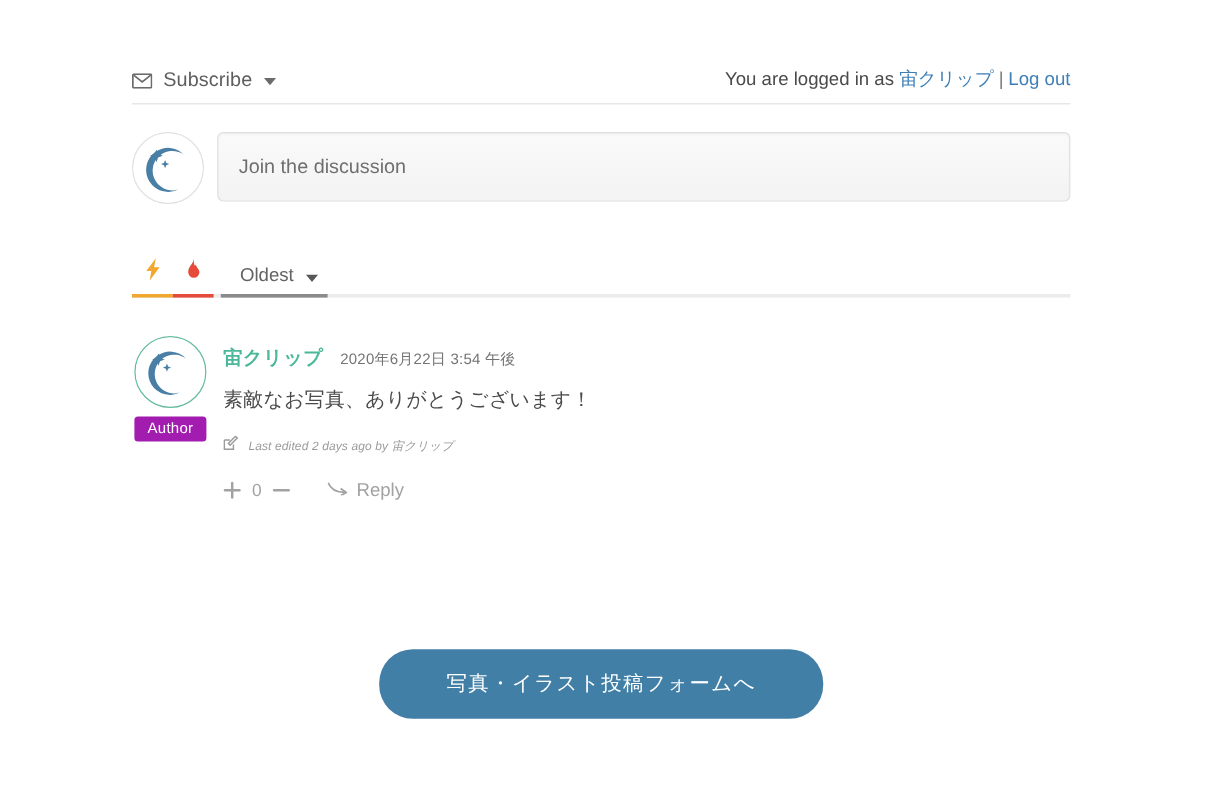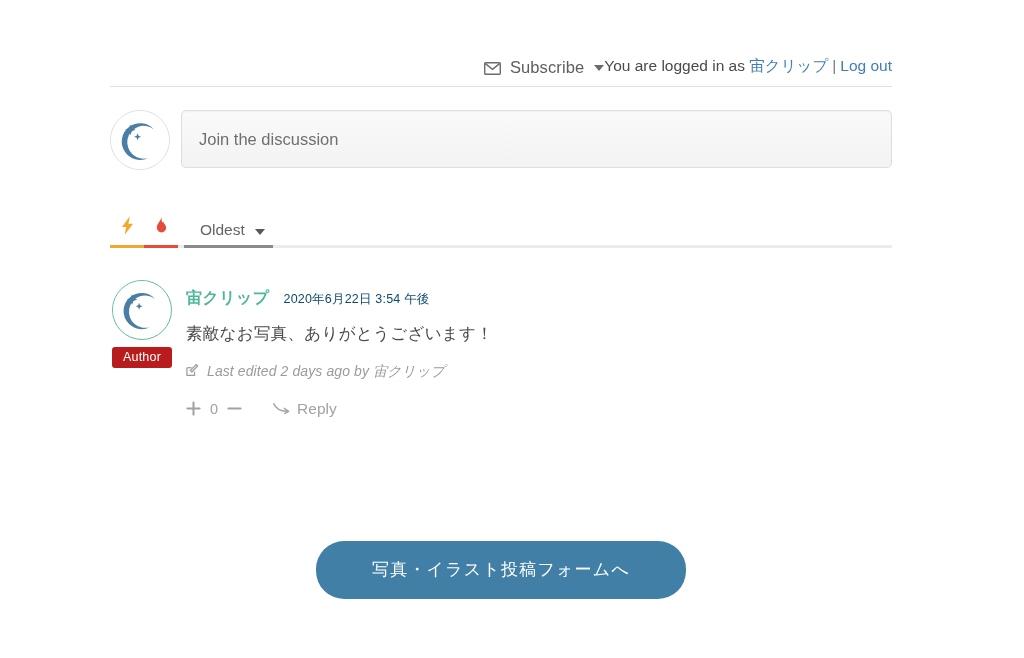--- a/index.html
+++ b/index.html
@@ -25,21 +25,21 @@
 
   
   .header-row {
     position: absolute;
     left: 0;
     top: 50px;
     width: 782px;
     height: 36px;
     display: flex;
     align-items: center;
-    justify-content: flex-end;
+    justify-content: space-between;
     border-bottom: 1px solid #e2e2e2;
   }
   .subscribe {
     display: flex;
     align-items: center;
     gap: 9px;
     cursor: pointer;
     padding-bottom: 2px;
   }
   .subscribe-label {
@@ -204,59 +204,59 @@
   }
   .comment-left {
     width: 64px;
     flex: 0 0 auto;
     display: flex;
     flex-direction: column;
     align-items: center;
   }
   .author-badge {
     margin-top: 7px;
-    background: #b91c1c;
+    background: #a21caf;
     color: #ffffff;
     font-size: 12.5px;
     border-radius: 3px;
     padding: 3px 11px 4px 11px;
     letter-spacing: .2px;
   }
   .comment-body { flex: 1 1 auto; padding-top: 8px; }
   .comment-head {
     display: flex;
     align-items: baseline;
     gap: 14px;
   }
   .comment-author {
     font-size: 16px;
     font-weight: bold;
     color: #4cb89a;
     letter-spacing: .4px;
   }
   .comment-time {
     font-size: 12.5px;
-    color: #0c4a6e;
+    color: #737373;
     letter-spacing: .2px;
   }
   .comment-text {
     margin-top: 12px;
     font-size: 16.5px;
     color: #4a4a4a;
     line-height: 1.5;
     letter-spacing: .3px;
   }
   .edited-row {
     margin-top: 17px;
     display: flex;
     align-items: center;
     gap: 8px;
   }
   .edited-text {
-    font-size: 14px;
+    font-size: 10px;
     font-style: italic;
     color: #9b9b9b;
     letter-spacing: .1px;
   }
   .actions-row {
     margin-top: 19px;
     display: flex;
     align-items: center;
     gap: 7px;
   }

